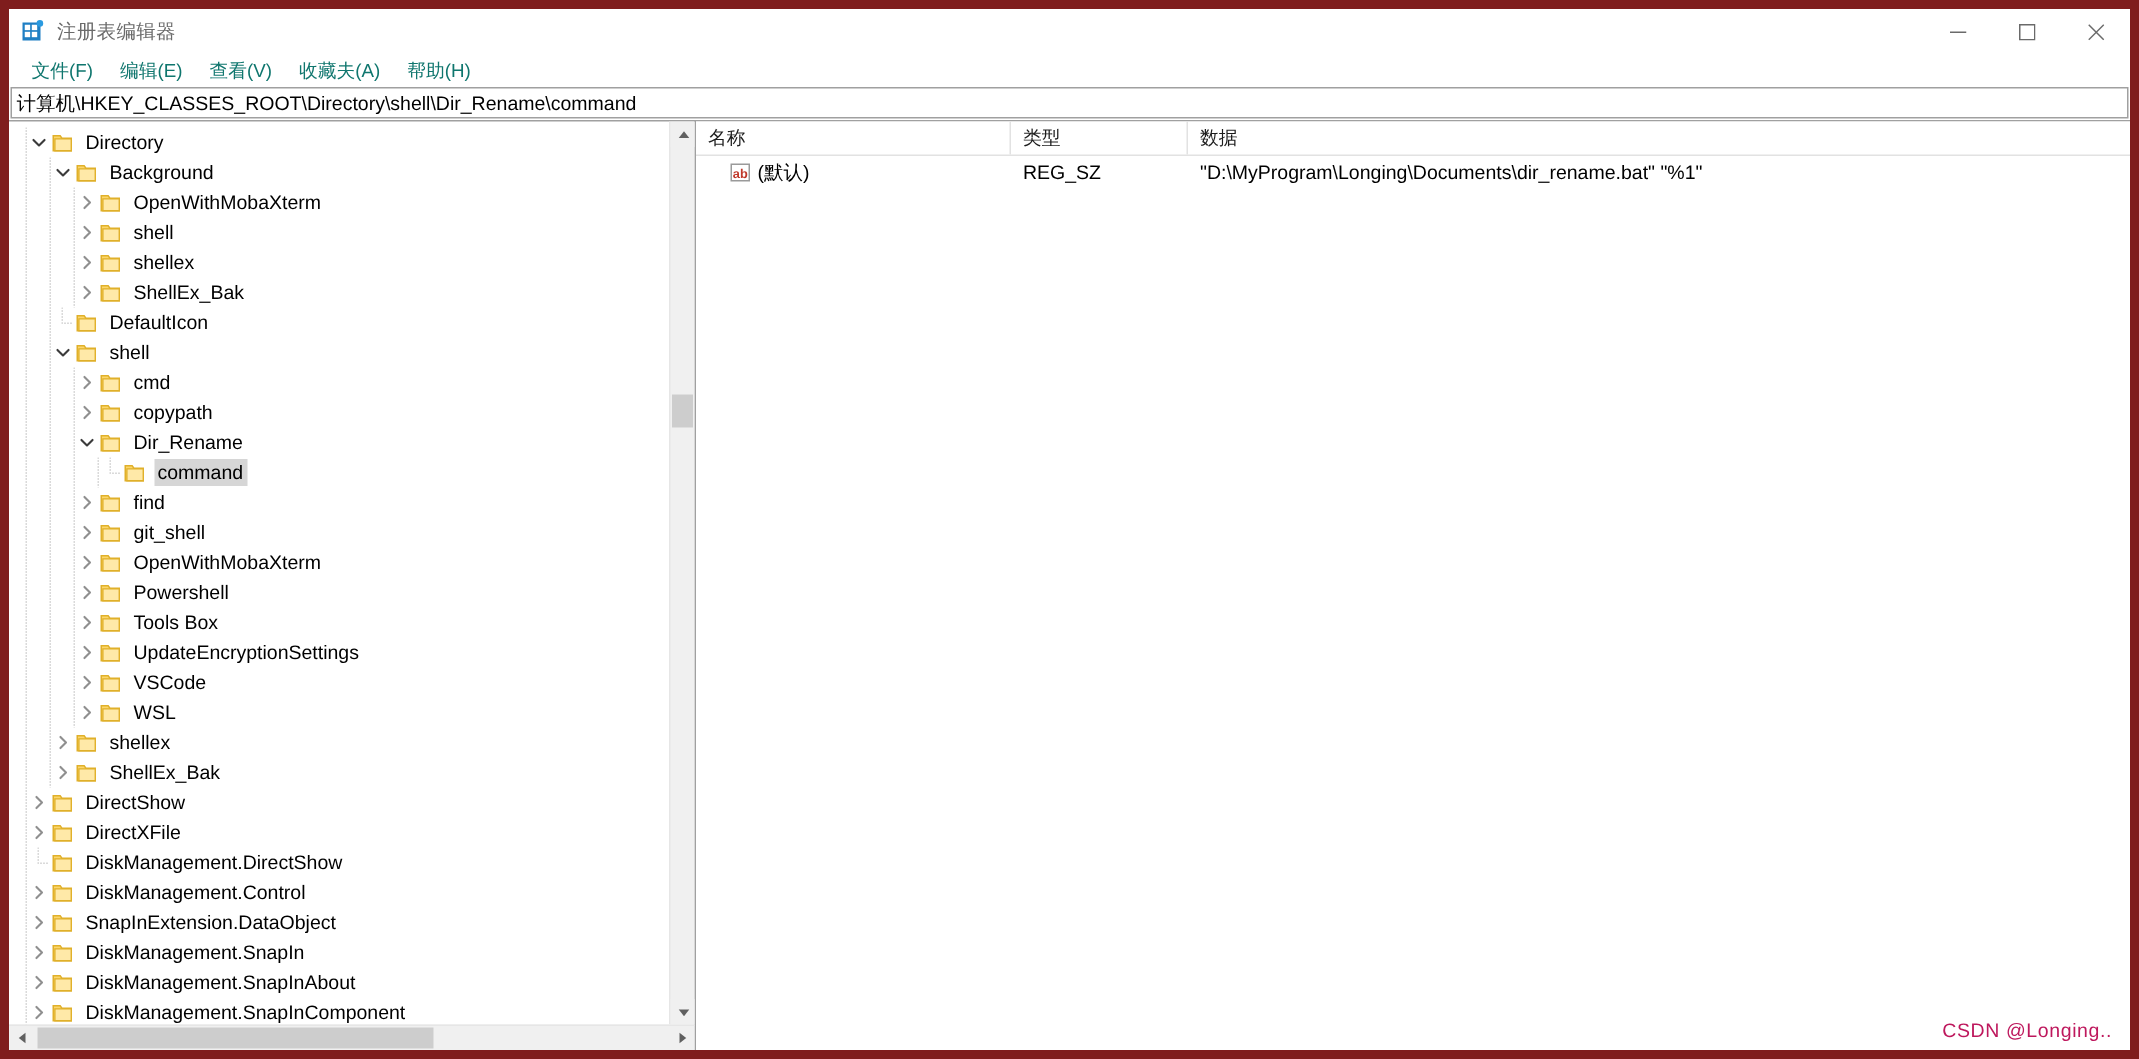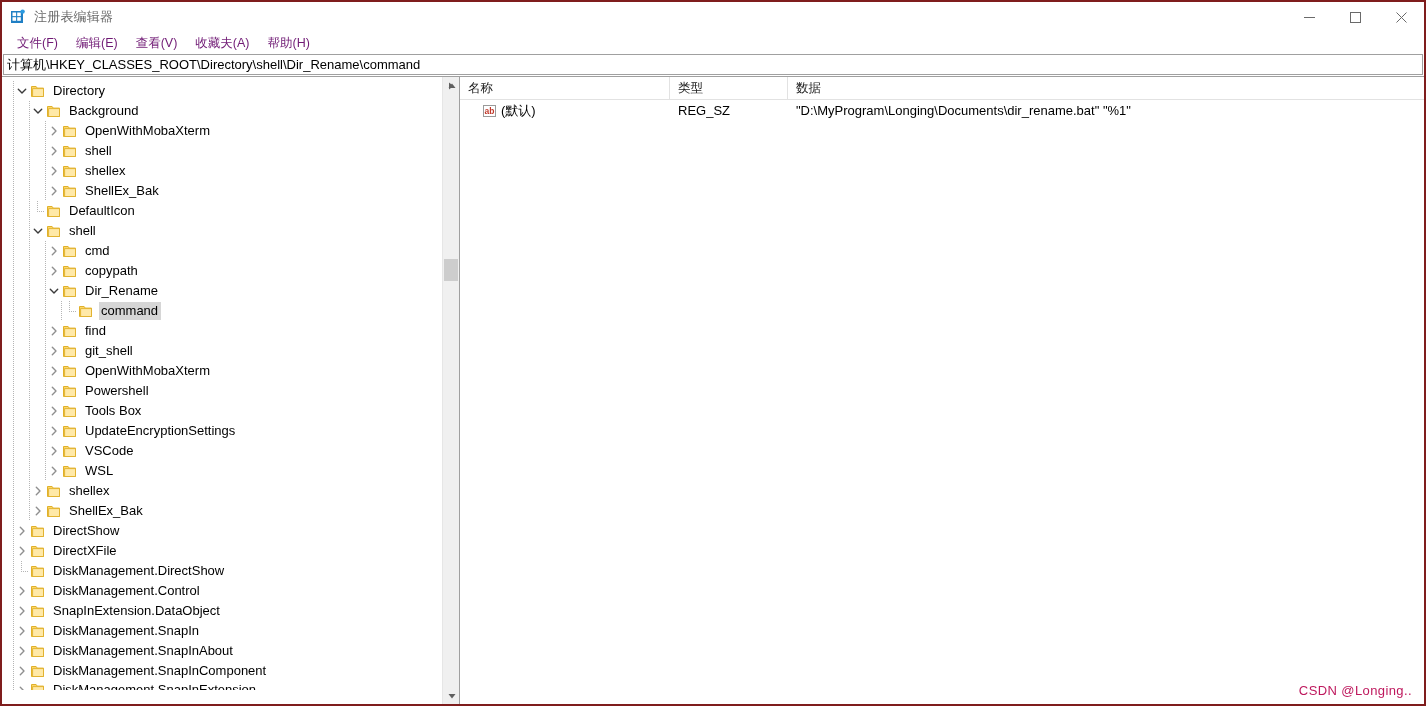--- a/index.html
+++ b/index.html
@@ -16,21 +16,21 @@
     overflow: hidden;
     position: relative;
   }
 
   
   .window {
     position: absolute;
     left: 0; top: 0;
     width: 1426px;
     height: 706px;
-    border: 2px solid #7f1d1d;
+    border: 6px solid #7f1d1d;
     box-sizing: border-box;
     background: #ffffff;
     display: flex;
     flex-direction: column;
   }
 
   
   .titlebar {
     height: 30px;
     min-height: 30px;
@@ -70,21 +70,21 @@
   .menubar {
     height: 22px;
     min-height: 22px;
     display: flex;
     align-items: center;
     padding-left: 6px;
     background: #ffffff;
   }
   .menu-item {
     font-size: 12.5px;
-    color: #701a75;
+    color: #0f766e;
     padding: 2px 9px;
     cursor: default;
     white-space: nowrap;
   }
 
   
   .addressbar-wrap {
     height: 22px;
     min-height: 22px;
     padding: 0 1px 1px 1px;
@@ -114,21 +114,21 @@
   
   .tree-pane {
     width: 458px;
     min-width: 458px;
     box-sizing: border-box;
     border-top: 1px solid #a0a0a0;
     border-right: 1px solid #a0a0a0;
     background: #ffffff;
     position: relative;
     display: flex;
-    flex-direction: row;
+    flex-direction: column;
   }
   .tree-scroll-area {
     flex: 1 1 auto;
     position: relative;
     overflow: hidden;
   }
   .tree-viewport {
     position: absolute;
     left: 0; top: 0;
     right: 17px;

